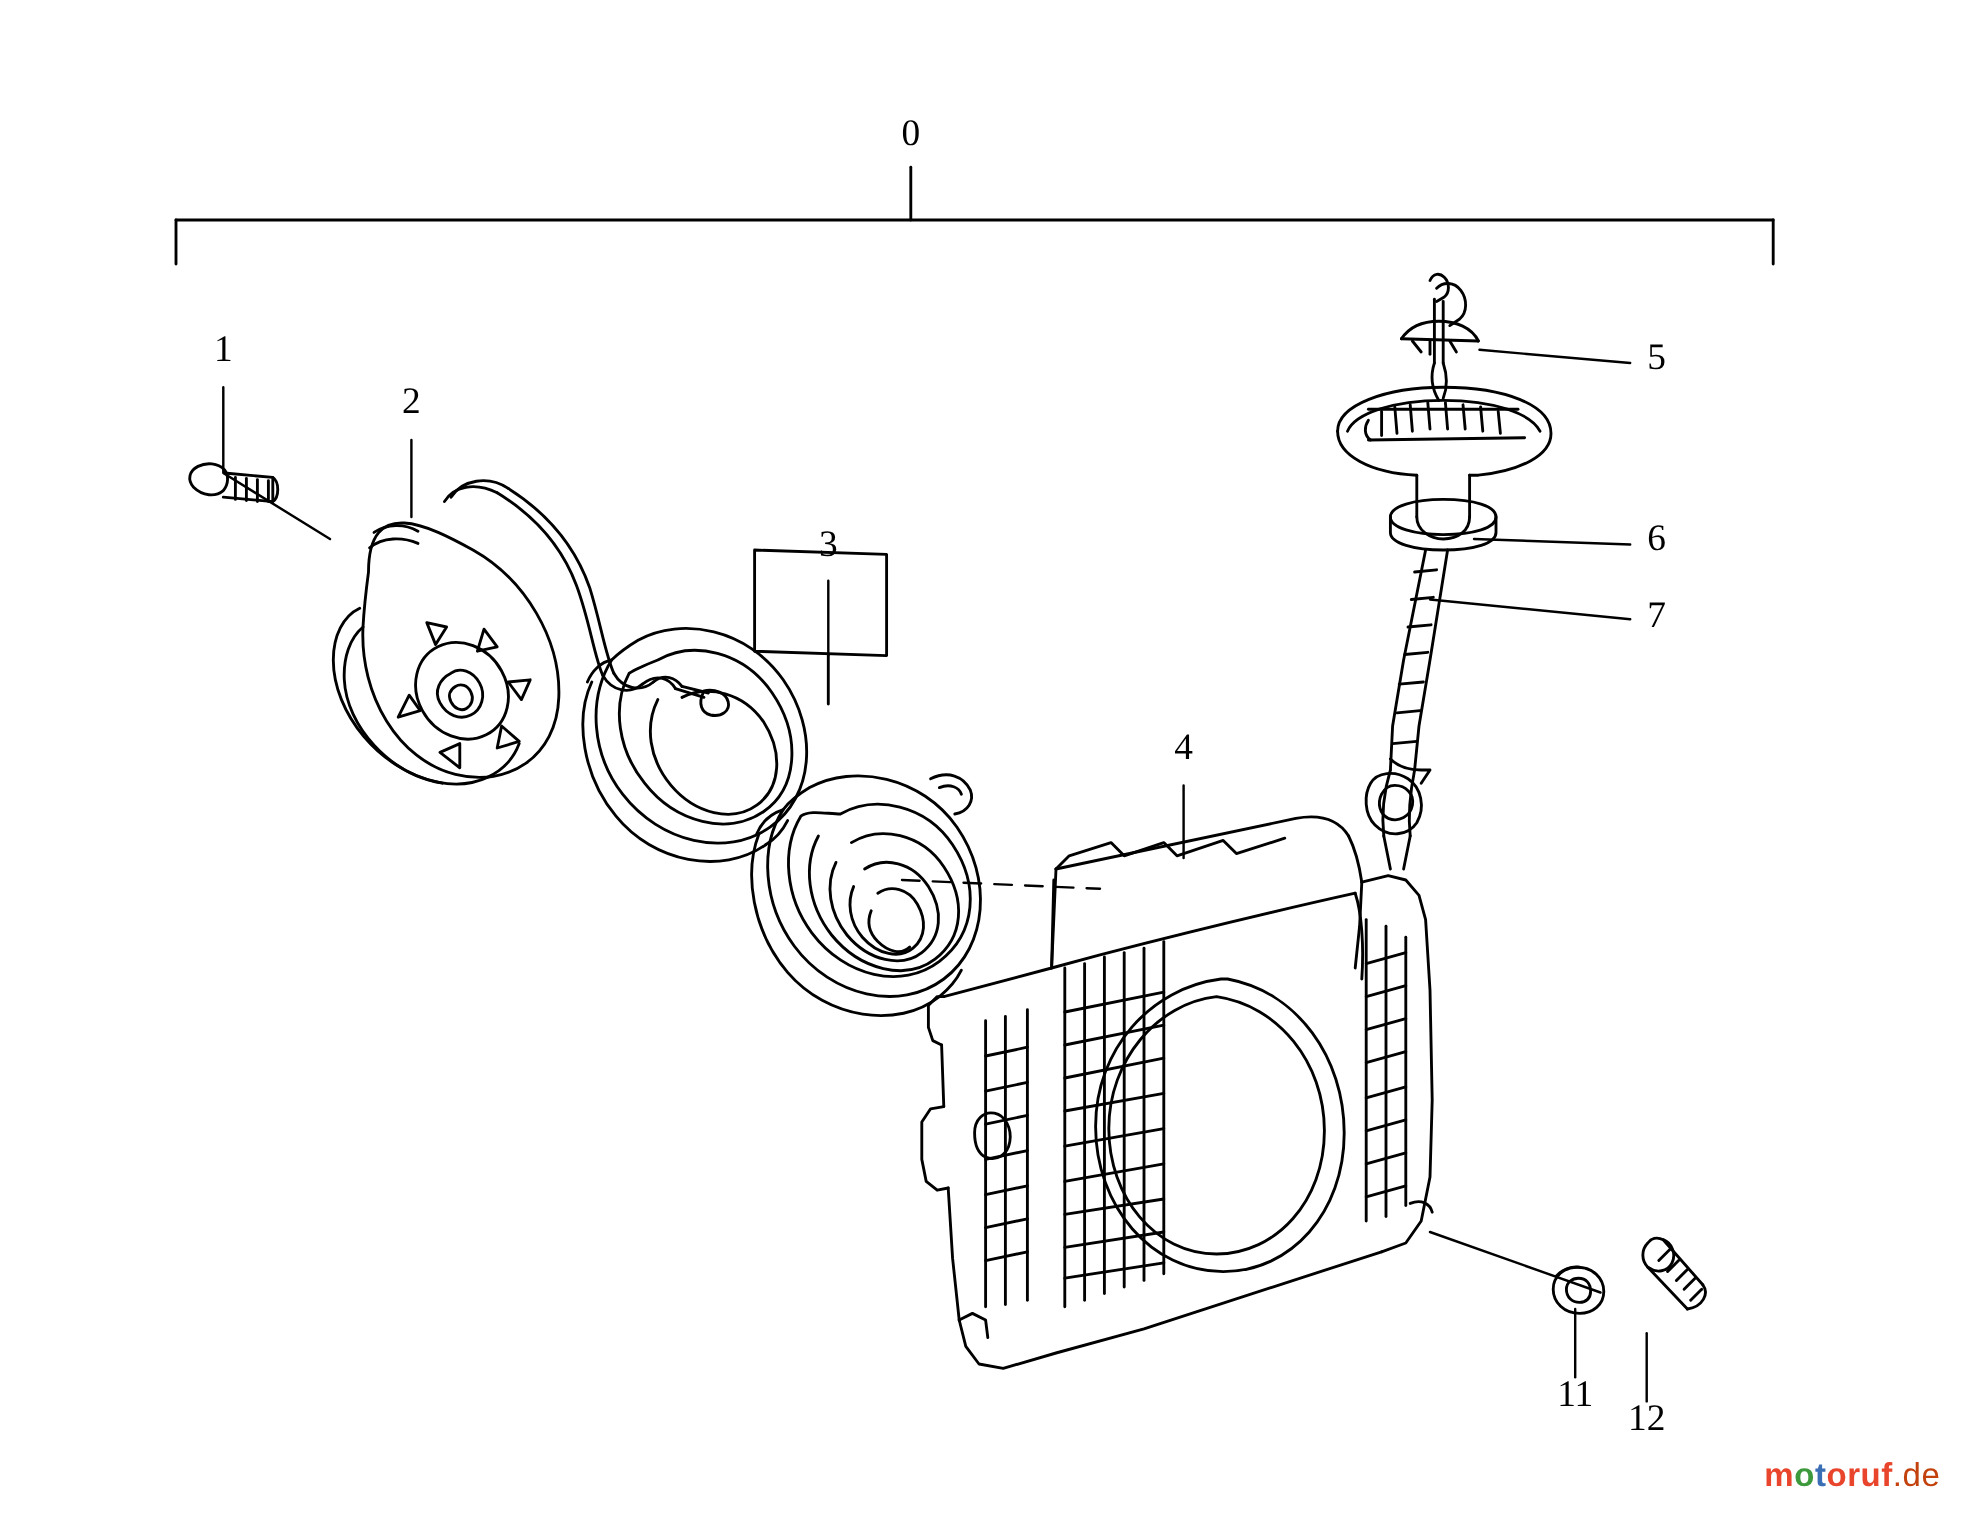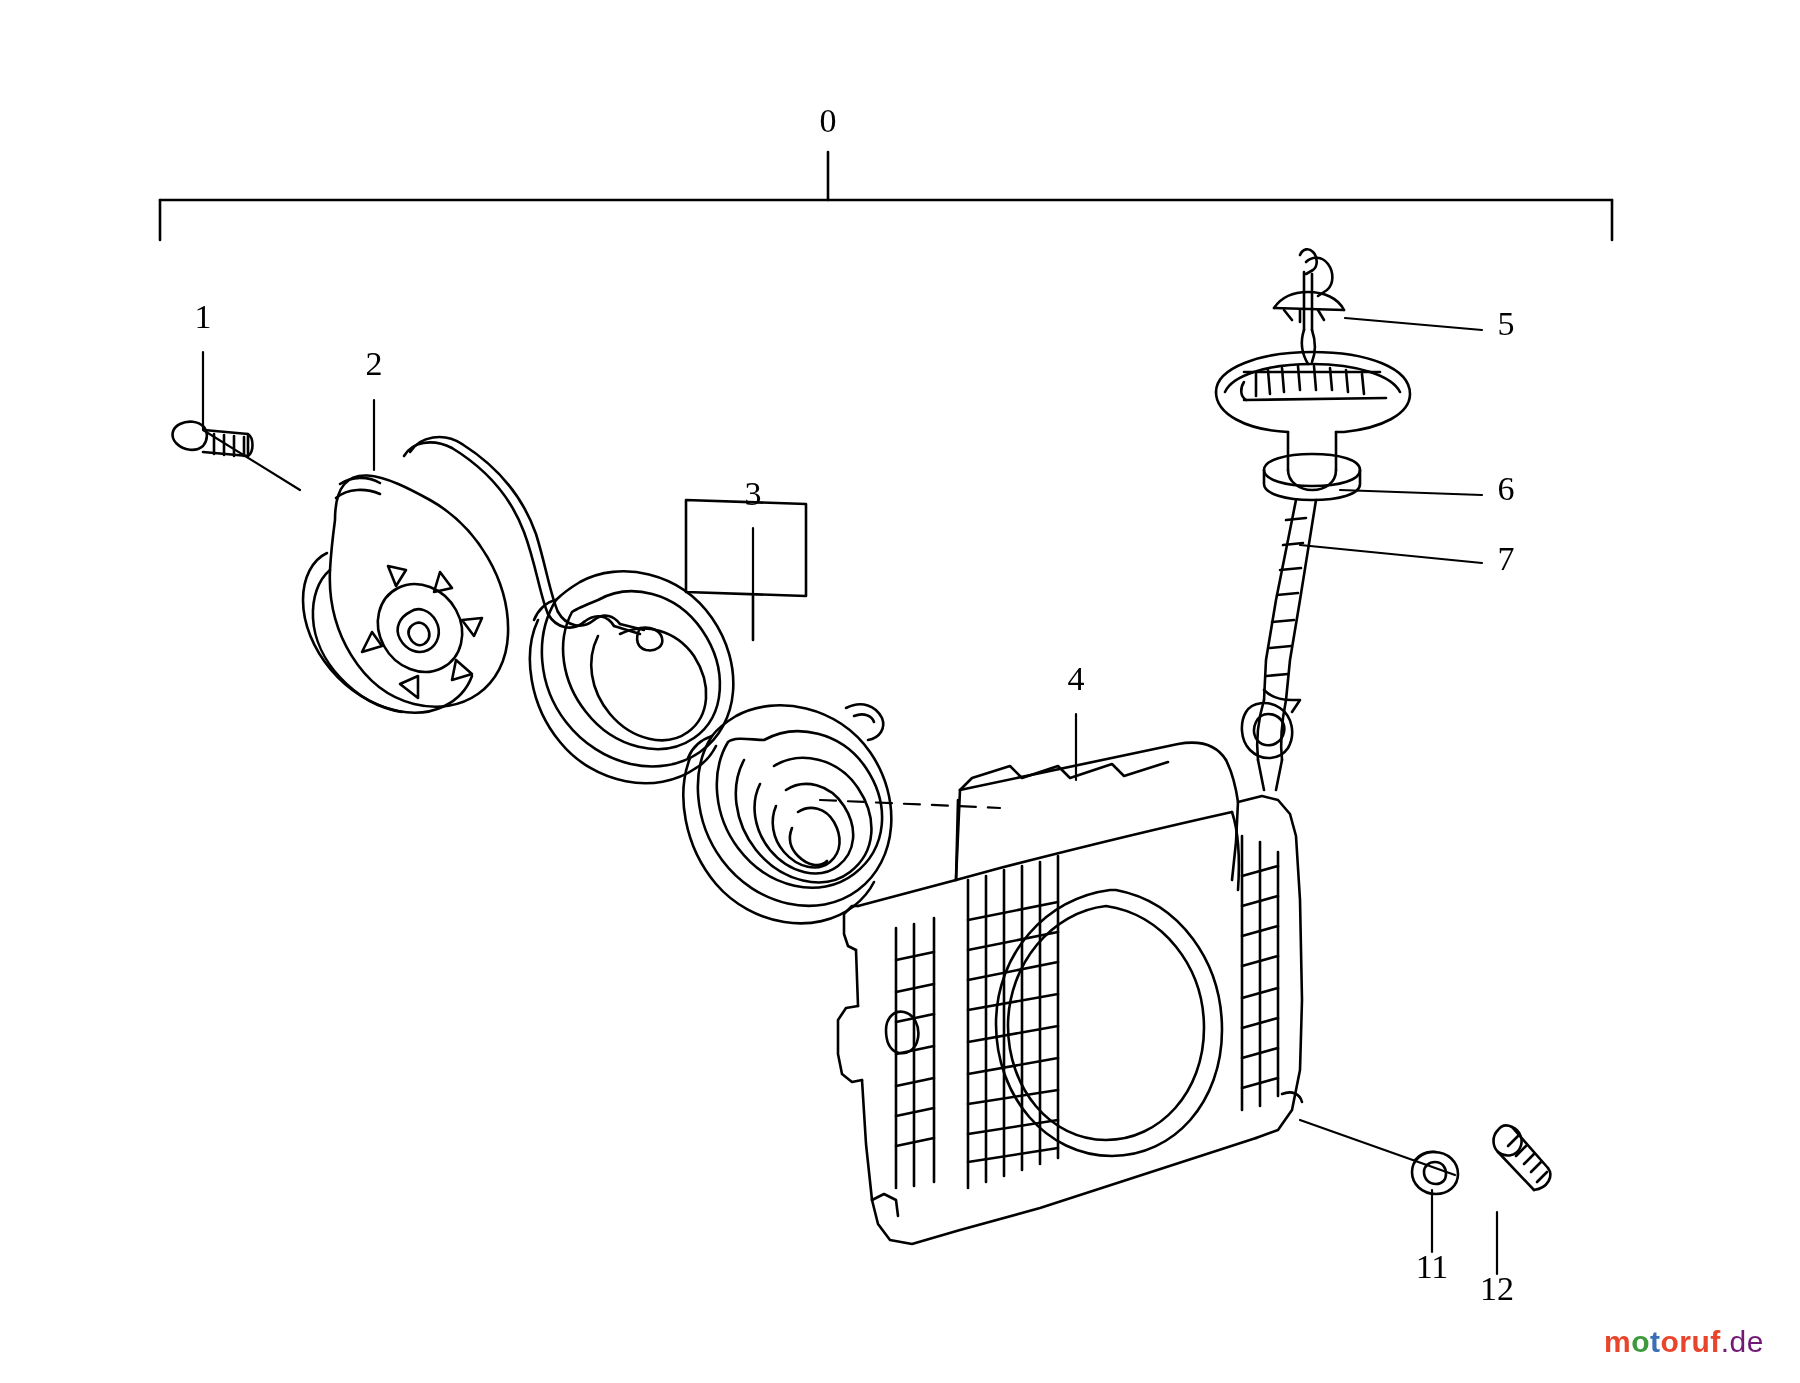--- a/index.html
+++ b/index.html
@@ -36,21 +36,21 @@
     right: 36px;
     bottom: 24px;
     font-family: "Liberation Sans", sans-serif;
     font-size: 30px;
     letter-spacing: 0.5px;
     white-space: nowrap;
   }
   .wm .m1 { color: #e8452c; font-weight: bold; }
   .wm .m2 { color: #3c9a3c; font-weight: bold; }
   .wm .m3 { color: #3b6fb5; font-weight: bold; }
-  .wm .m4 { color: #701a75; font-weight: normal; }
+  .wm .m4 { color: #c2410c; font-weight: normal; }
 </style>
 </head>
 <body>
 
 <div id="diagram-root">
 
   <svg class="diagram" viewBox="0 0 1800 1383" xmlns="http://www.w3.org/2000/svg">
 
     <g fill="none" stroke="#000000" stroke-width="2.6" stroke-linecap="round" stroke-linejoin="round">
 

